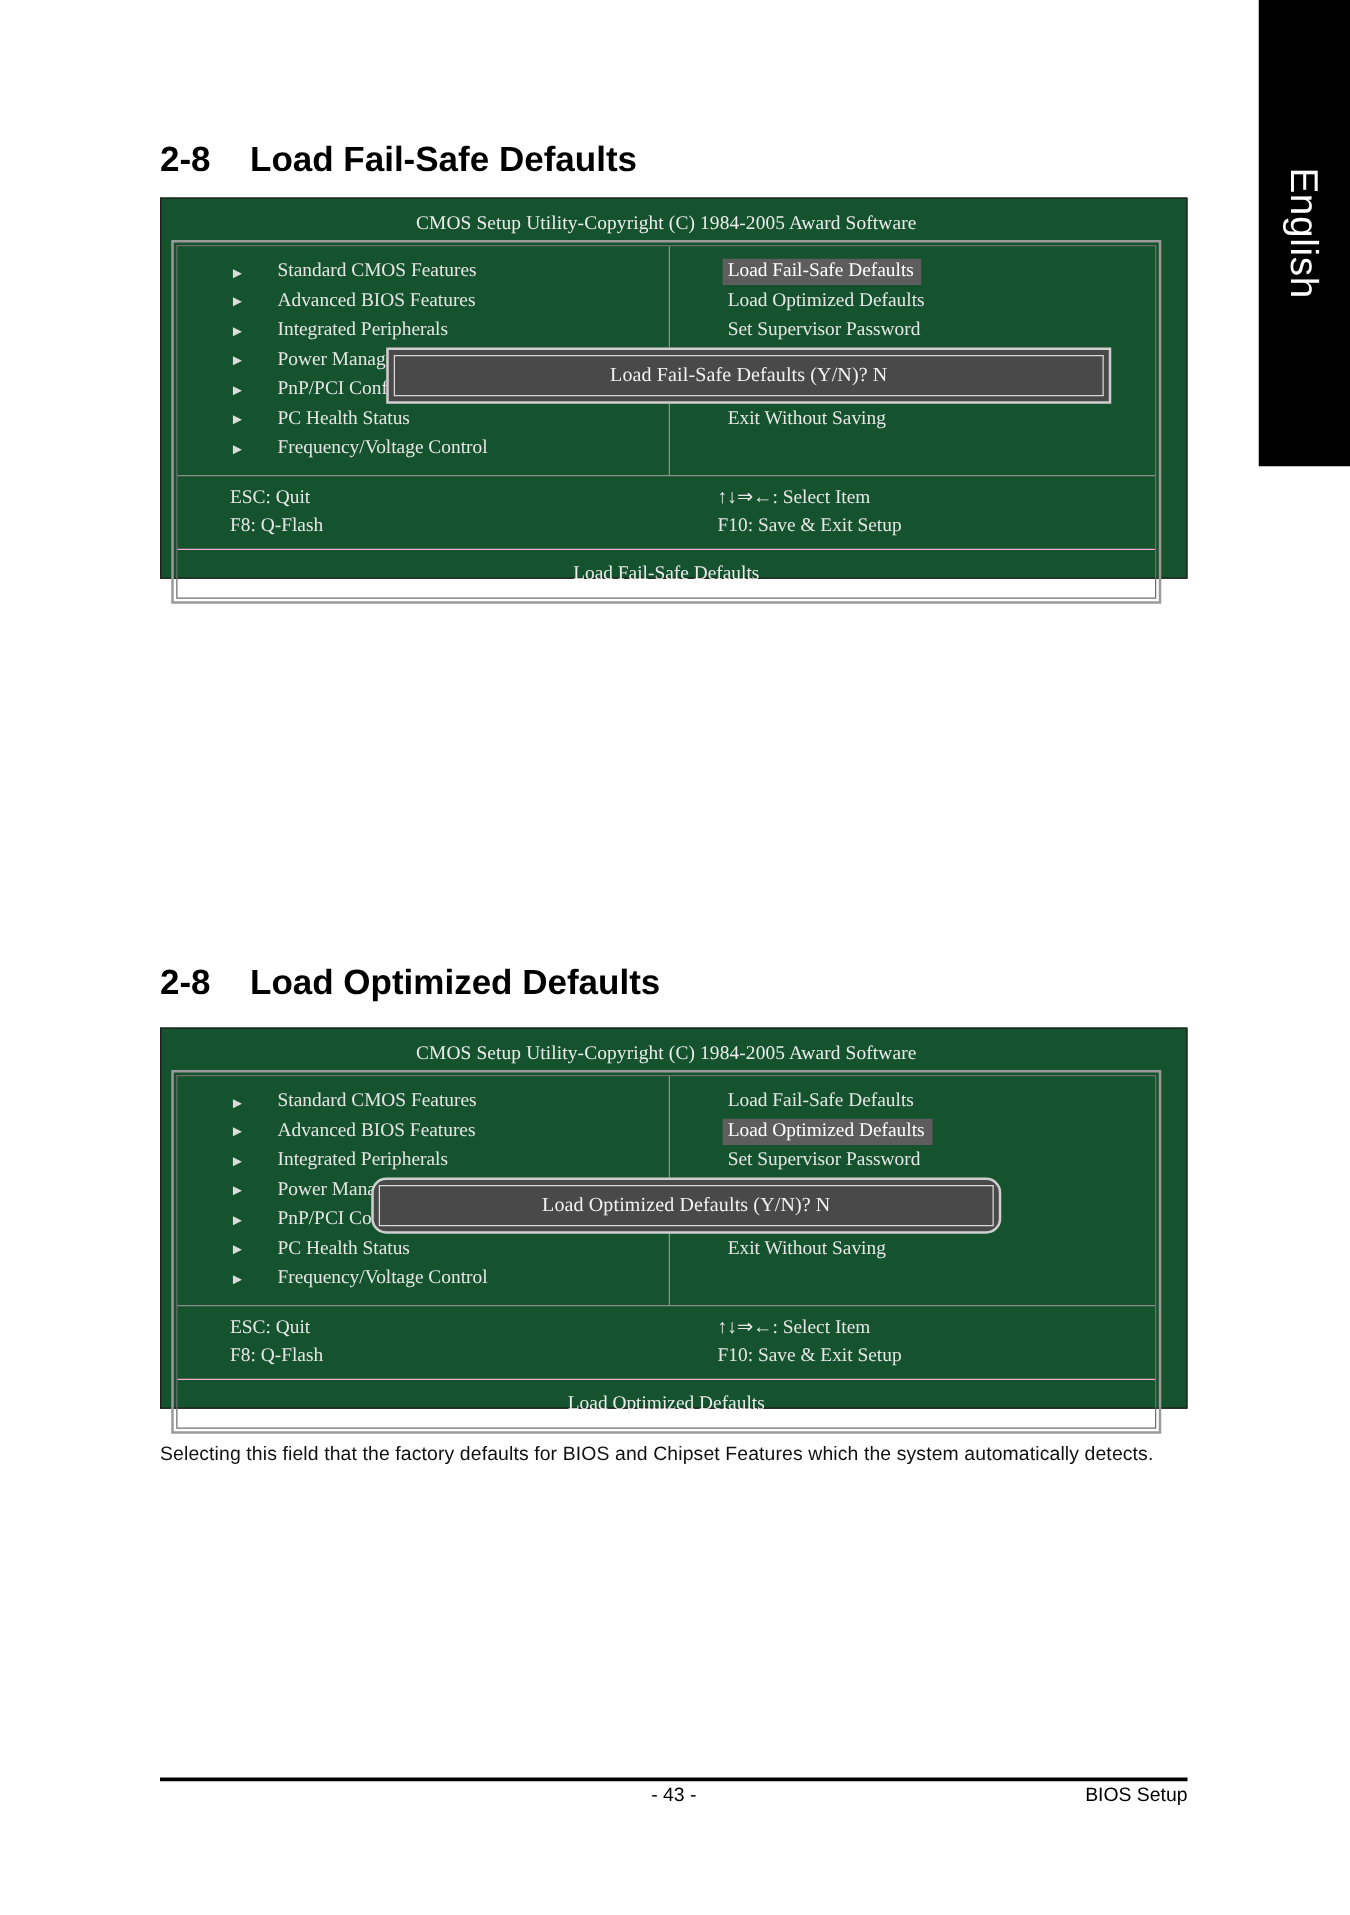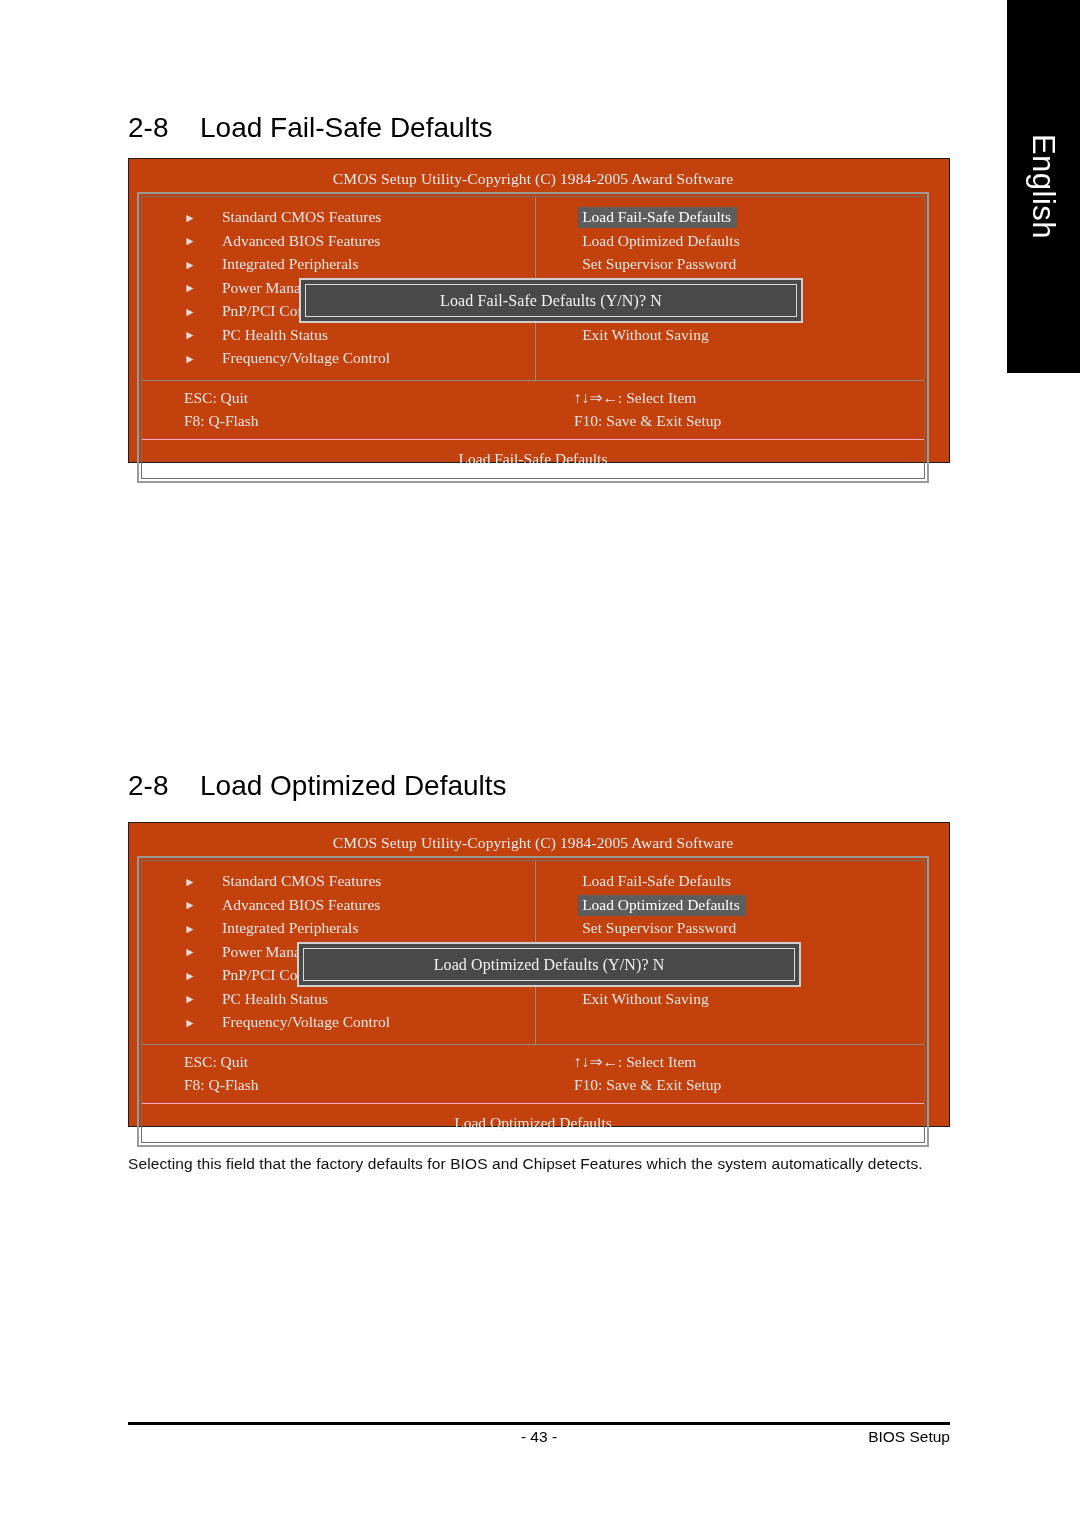--- a/index.html
+++ b/index.html
@@ -49,42 +49,42 @@
     top: 0;
     width: 822px;
     height: 1532px;
   }
 
   
   .section-heading {
     display: flex;
     align-items: flex-start;
     font-size: 28px;
-    font-weight: normal;
+    font-weight: bold;
     letter-spacing: 0px;
     color: #000;
   }
   .section-num {
     width: 72px;
     flex: 0 0 72px;
   }
   .section-title { white-space: nowrap; }
 
   
   .body-text {
     font-size: 15.5px;
     line-height: 31px;
     color: #111;
     letter-spacing: 0.1px;
   }
 
   
   .bios {
     position: relative;
-    background: #c2410c;
+    background: #14532d;
     border: 1px solid #1d1d1d;
     padding: 7px 20px 8px 8px;
     box-sizing: border-box;
     color: #e8e8e8;
     font-family: "Liberation Serif", serif;
   }
   .bios-title {
     text-align: center;
     font-size: 15.5px;
     line-height: 26px;
@@ -303,21 +303,21 @@
           <div class="keys-col right">
             <div class="key-row">↑↓⇒←: Select Item</div>
             <div class="key-row">F10: Save &amp; Exit Setup</div>
           </div>
         </div>
 
         <div class="bios-status">Load Fail-Safe Defaults</div>
       </div>
     </div>
 
-    <div class="bios-dialog" style="left:170px; top:119px; width:504px; height:45px;">
+    <div class="bios-dialog" style="left:180px; top:119px; width:580px; height:45px;">
       <div class="bios-dialog-inner">
         <span class="bios-dialog-text">Load Fail-Safe Defaults (Y/N)? N</span>
       </div>
     </div>
   </div>
 
 
   <div style="position:absolute; left:0; top:770px;">
     <div class="section-heading">
       <span class="section-num">2-8</span>
@@ -392,21 +392,21 @@
           <div class="keys-col right">
             <div class="key-row">↑↓⇒←: Select Item</div>
             <div class="key-row">F10: Save &amp; Exit Setup</div>
           </div>
         </div>
 
         <div class="bios-status">Load Optimized Defaults</div>
       </div>
     </div>
 
-    <div class="bios-dialog" style="left:168px; top:119px; width:504px; height:45px;">
+    <div class="bios-dialog" style="left:168px; top:119px; width:504px; height:45px;border-radius:12px;">
       <div class="bios-dialog-inner">
         <span class="bios-dialog-text">Load Optimized Defaults (Y/N)? N</span>
       </div>
     </div>
   </div>
 
   <div class="body-text" style="position:absolute; left:0; top:1148px; width:822px;">Selecting this field that the factory defaults for BIOS and Chipset Features which the system automatically detects.</div>
 
 </div>
 

